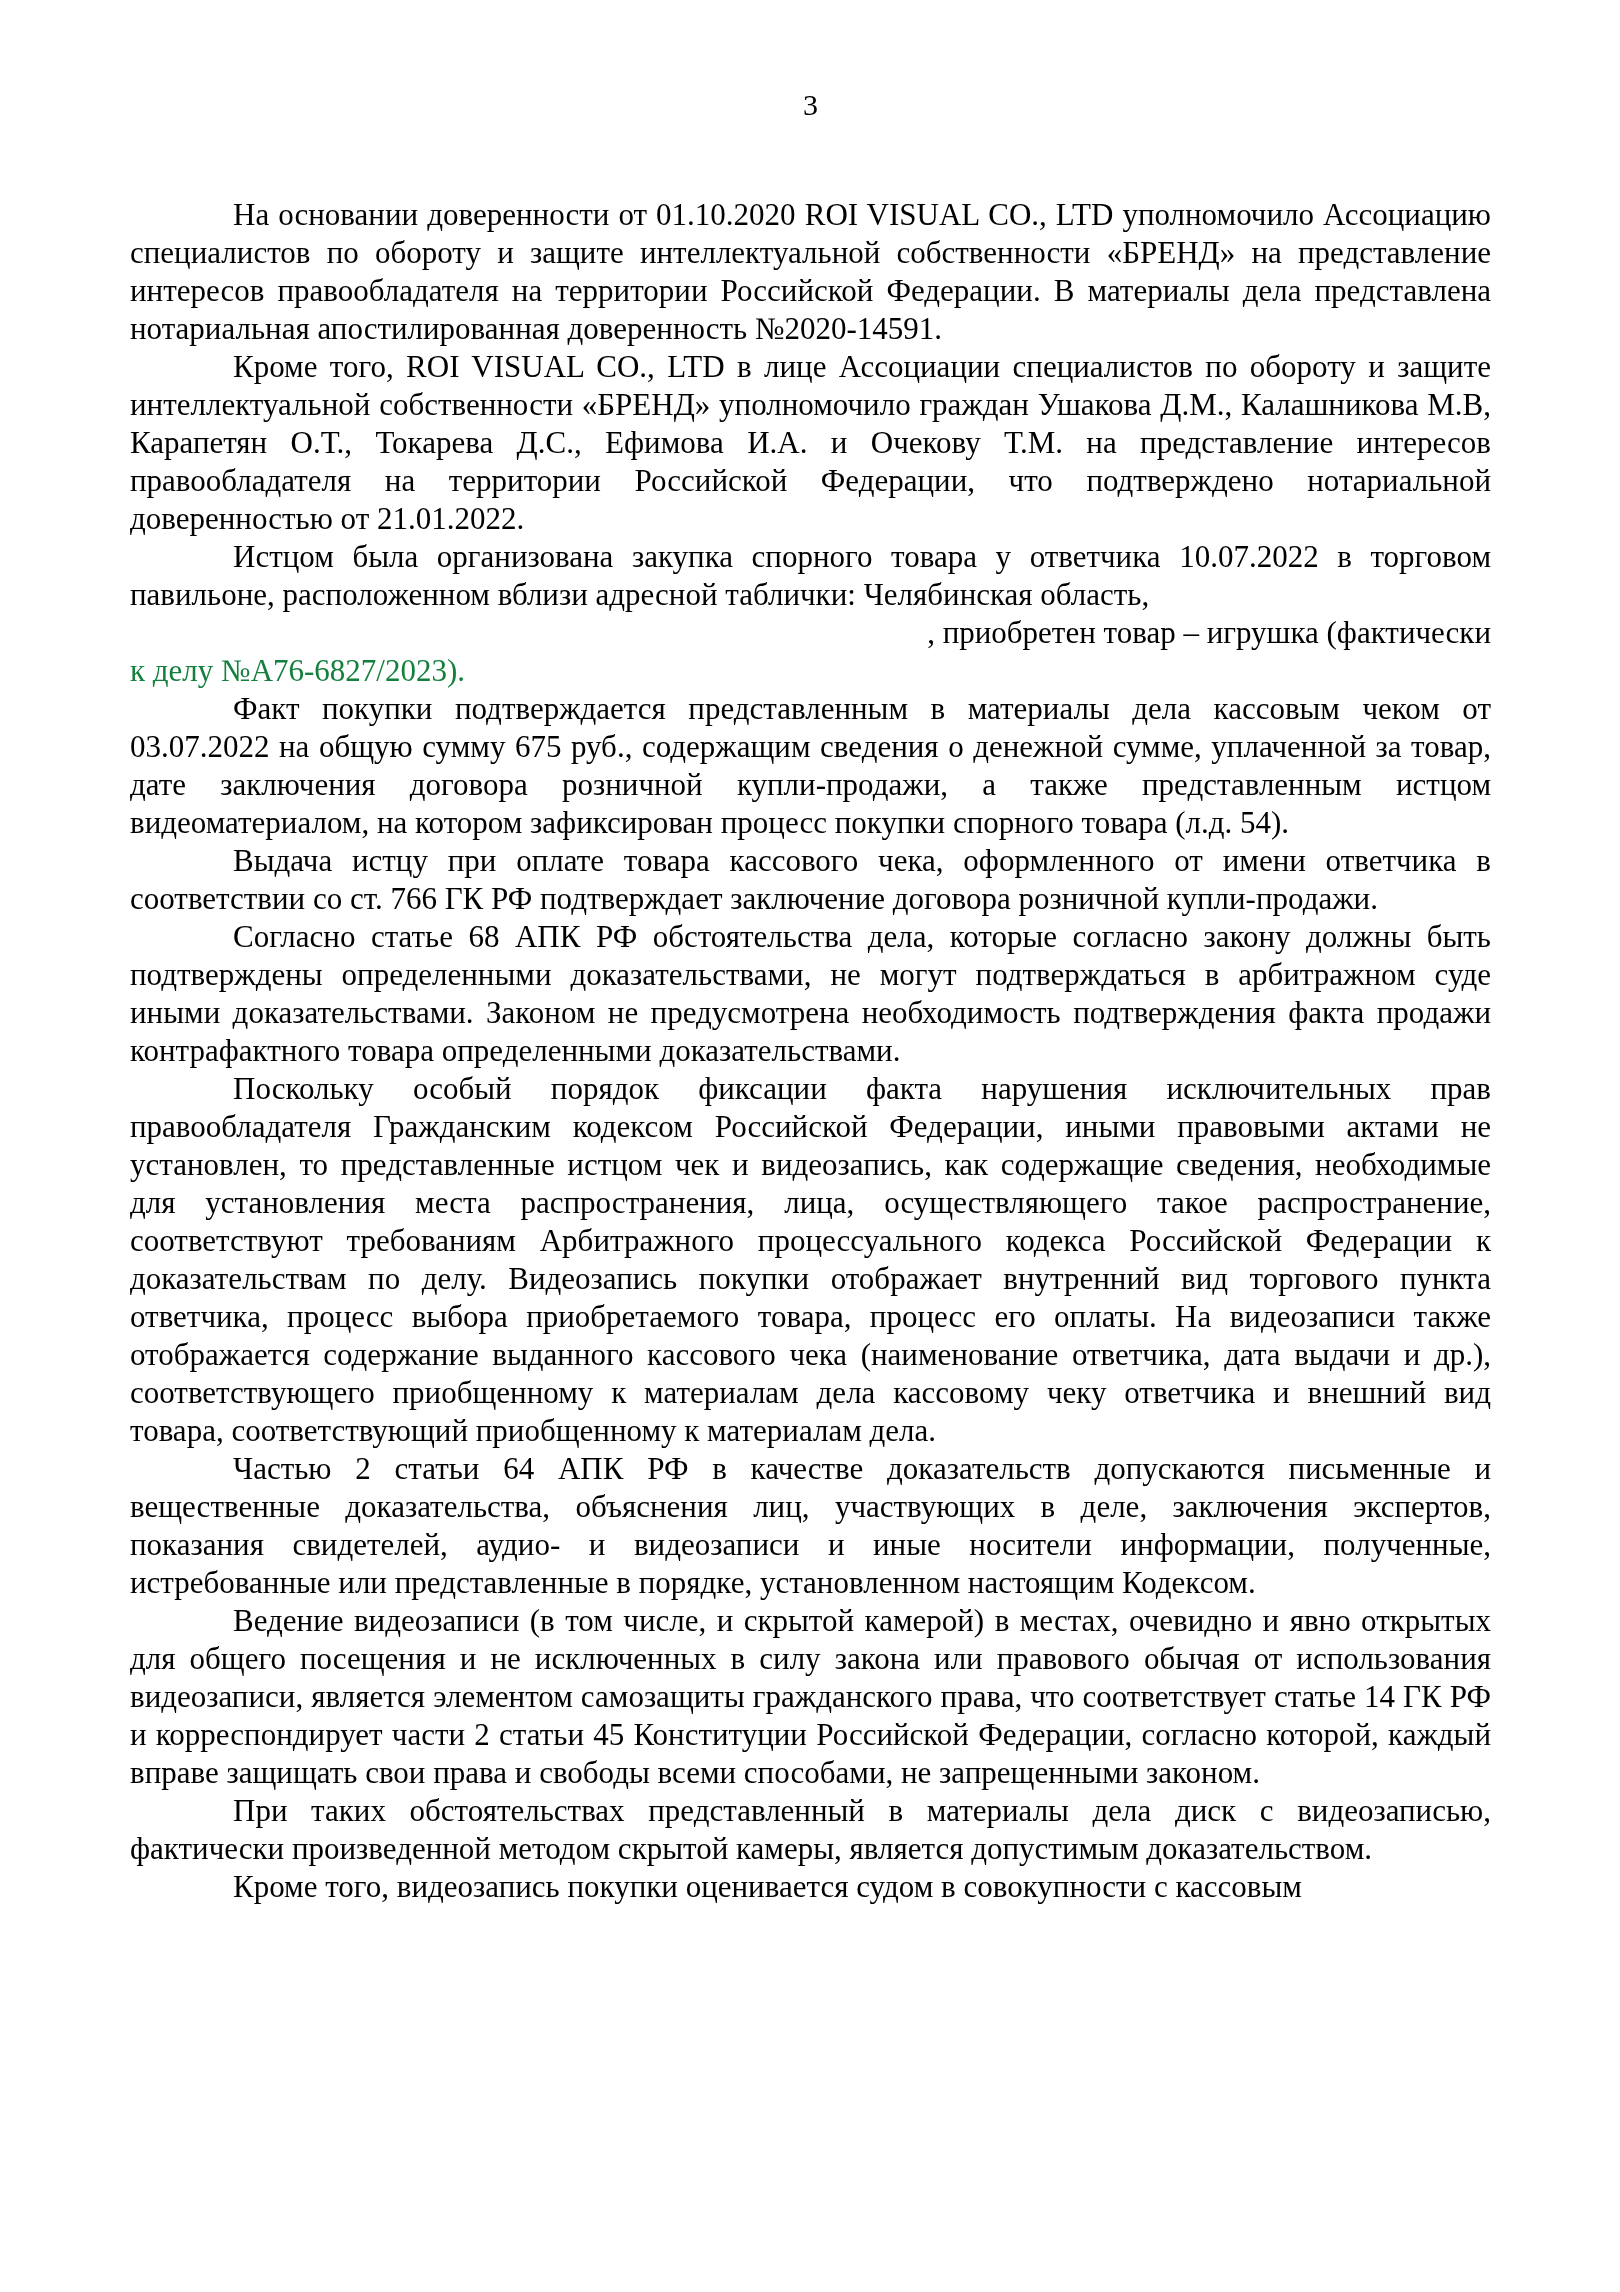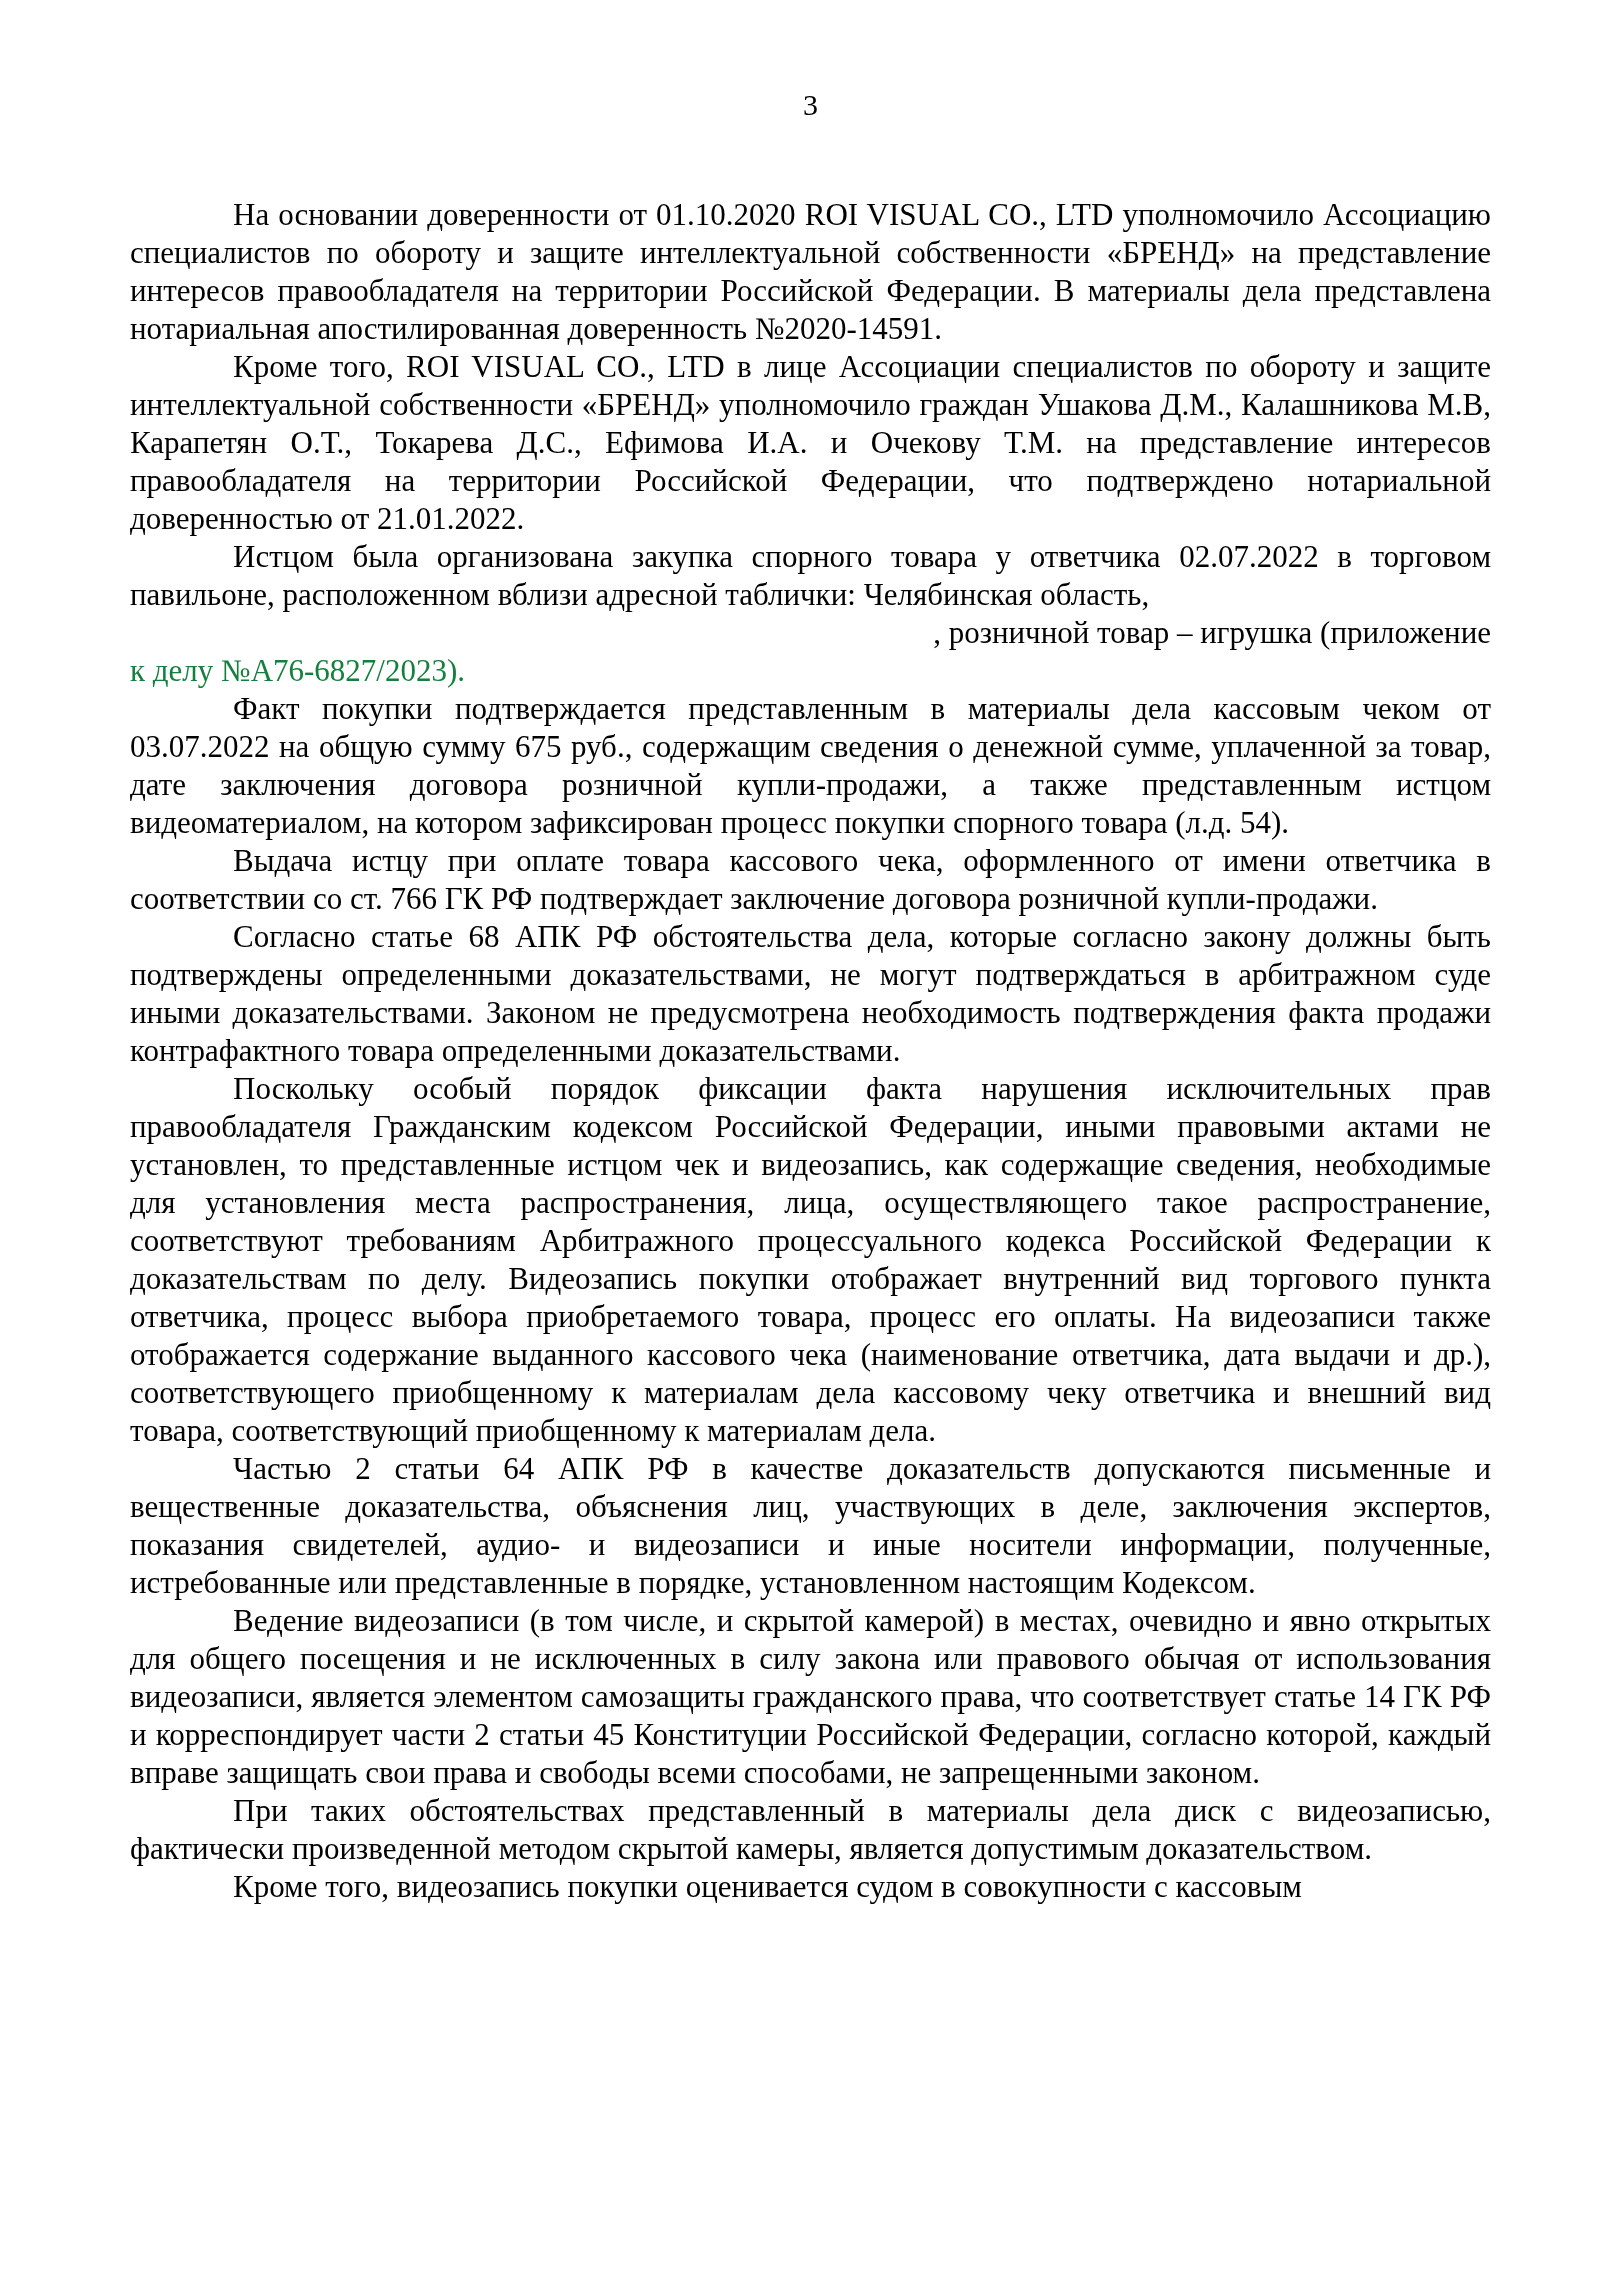--- a/index.html
+++ b/index.html
@@ -58,23 +58,23 @@
 <body>
 
 <div class="page">
   <div class="page-number">3</div>
 
   <div class="content">
     <p class="para">На основании доверенности от 01.10.2020 ROI VISUAL CO., LTD уполномочило Ассоциацию специалистов по обороту и защите интеллектуальной собственности «БРЕНД» на представление интересов правообладателя на территории Российской Федерации. В материалы дела представлена нотариальная апостилированная доверенность №2020-14591.</p>
 
     <p class="para">Кроме того, ROI VISUAL CO., LTD в лице Ассоциации специалистов по обороту и защите интеллектуальной собственности «БРЕНД» уполномочило граждан Ушакова Д.М., Калашникова М.В, Карапетян О.Т., Токарева Д.С., Ефимова И.А. и Очекову Т.М. на представление интересов правообладателя на территории Российской Федерации, что подтверждено нотариальной доверенностью от 21.01.2022.</p>
 
-    <p class="para">Истцом была организована закупка спорного товара у ответчика 02.07.2022 в торговом павильоне, расположенном вблизи адресной таблички: Челябинская область,</p>
+    <p class="para">Истцом была организована закупка спорного товара у ответчика 10.07.2022 в торговом павильоне, расположенном вблизи адресной таблички: Челябинская область,</p>
     <div class="line right">
-      <span>, розничной товар – игрушка (приложение</span>
+      <span>, приобретен товар – игрушка (фактически</span>
     </div>
     <div class="line left eroded">к делу №А76-6827/2023).</div>
 
     <p class="para">Факт покупки подтверждается представленным в материалы дела кассовым чеком от 03.07.2022 на общую сумму 675 руб., содержащим сведения о денежной сумме, уплаченной за товар, дате заключения договора розничной купли-продажи, а также представленным истцом видеоматериалом, на котором зафиксирован процесс покупки спорного товара (л.д. 54).</p>
 
     <p class="para">Выдача истцу при оплате товара кассового чека, оформленного от имени ответчика в соответствии со ст. 766 ГК РФ подтверждает заключение договора розничной купли-продажи.</p>
 
     <p class="para">Согласно статье 68 АПК РФ обстоятельства дела, которые согласно закону должны быть подтверждены определенными доказательствами, не могут подтверждаться в арбитражном суде иными доказательствами. Законом не предусмотрена необходимость подтверждения факта продажи контрафактного товара определенными доказательствами.</p>
 
     <p class="para">Поскольку особый порядок фиксации факта нарушения исключительных прав правообладателя Гражданским кодексом Российской Федерации, иными правовыми актами не установлен, то представленные истцом чек и видеозапись, как содержащие сведения, необходимые для установления места распространения, лица, осуществляющего такое распространение, соответствуют требованиям Арбитражного процессуального кодекса Российской Федерации к доказательствам по делу. Видеозапись покупки отображает внутренний вид торгового пункта ответчика, процесс выбора приобретаемого товара, процесс его оплаты. На видеозаписи также отображается содержание выданного кассового чека (наименование ответчика, дата выдачи и др.), соответствующего приобщенному к материалам дела кассовому чеку ответчика и внешний вид товара, соответствующий приобщенному к материалам дела.</p>

